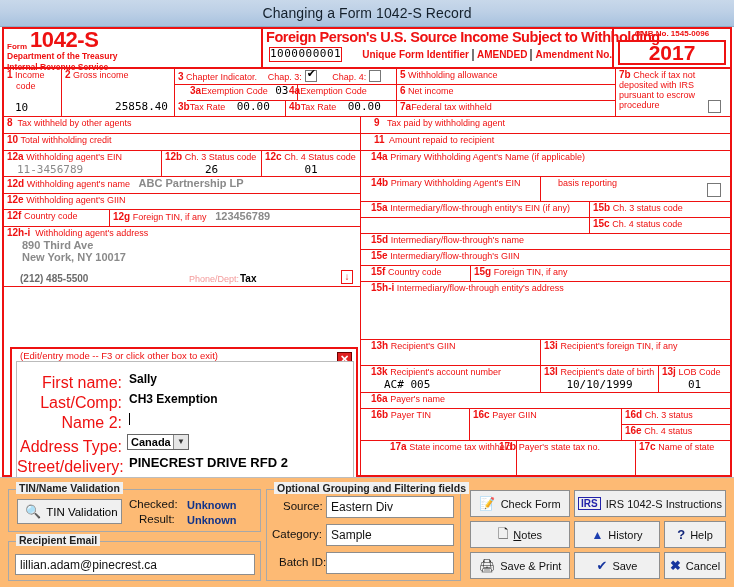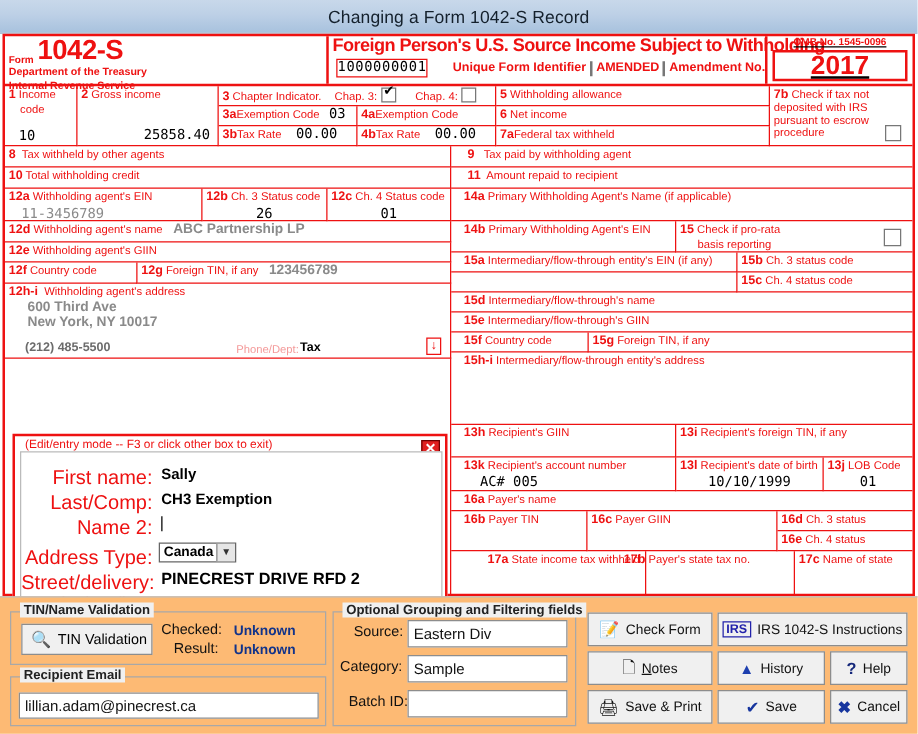--- a/index.html
+++ b/index.html
@@ -44,21 +44,21 @@
   .ufi-box { width:150px; height:15px; border:1.5px solid #ee1111; background:#fff;
              font-family:"DejaVu Sans Mono", monospace; font-size:11px; color:#000;
              text-align:center; line-height:12px; letter-spacing:.5px; margin-left:4px; }
   .ufi-lbl { font-size:10px; font-weight:bold; color:#ee1111; margin-left:20px; white-space:nowrap;}
   .cbx { width:12px; height:12px; border:1px solid #777; background:#fff; display:inline-block;
          margin:0 3px; vertical-align:-2px; position:relative;}
   .cbx.checked:after { content:"\2714"; position:absolute; left:1px; top:-3px;
                        font-size:11px; color:#000; }
 
   .hdr-right { position:absolute; left:608px; top:0; width:118px; height:38px;
-               border-left:2px solid #ee1111; text-align:center;text-decoration:underline; }
+               border-left:2px solid #ee1111; text-align:center; }
   .omb { font-size:8px; font-weight:bold; color:#ee1111; line-height:10px; }
   .yr  { font-size:21px; font-weight:bold; color:#ee1111; line-height:21px;
          border:2px solid #ee1111; margin:1px 4px 0 4px; }
 
   
   .cell { position:absolute; border-right:1.5px solid #ee1111; border-bottom:1.5px solid #ee1111;
           padding:1px 3px; overflow:hidden; }
   .cell.nr { border-right:none; }
   .lbl { font-size:9px; color:#ee1111; line-height:10.5px; white-space:nowrap; }
   .lbl b { font-size:10px; }
@@ -153,21 +153,21 @@
         <div class="val" style="margin-top:19px;text-align:right;padding-right:3px">25858.40</div>
       </div>
 
       <div class="cell" style="left:171px;top:0;width:222px;height:16px;">
         <div class="lbl"><b>3</b> <span>Chapter Indicator.</span>
           <span style="margin-left:8px">Chap. 3:</span><span class="cbx checked"></span>
           <span style="margin-left:10px">Chap. 4:</span><span class="cbx"></span>
         </div>
       </div>
 
-      <div class="cell" style="left:171px;top:16px;width:111px;height:16px;">
+      <div class="cell" style="left:183px;top:16px;width:111px;height:16px;">
         <div class="lbl"><b>3a</b><span>Exemption Code</span>
           <span class="val" style="margin-left:5px">03</span></div>
       </div>
       <div class="cell" style="left:282px;top:16px;width:111px;height:16px;">
         <div class="lbl"><b>4a</b><span>Exemption Code</span>
           <span class="val" style="margin-left:5px"></span></div>
       </div>
       <div class="cell" style="left:171px;top:32px;width:111px;height:16px;">
         <div class="lbl"><b>3b</b><span>Tax Rate</span>
           <span class="val" style="margin-left:9px">00.00</span></div>
@@ -227,38 +227,37 @@
       </div>
       <div class="cell" style="left:0;top:141px;width:106px;height:17px;">
         <div class="lbl"><b>12f</b> <span>Country code</span></div>
       </div>
       <div class="cell" style="left:106px;top:141px;width:251px;height:17px;">
         <div class="lbl"><b>12g</b> <span>Foreign TIN, if any</span>
           <span class="valg" style="margin-left:6px">123456789</span></div>
       </div>
       <div class="cell" style="left:0;top:158px;width:357px;height:60px;">
         <div class="lbl"><b>12h-i</b>&nbsp; <span>Withholding agent's address</span></div>
-        <div class="valg" style="margin-left:15px;line-height:12px">600 Third Ave</div>
+        <div class="valg" style="margin-left:15px;line-height:12px">890 Third Ave</div>
         <div class="valg" style="margin-left:15px;line-height:12px">New York, NY 10017</div>
         <div style="position:absolute;left:16px;bottom:2px;font-size:10px;color:#6b6b6b;font-weight:bold">(212) 485-5500</div>
         <div style="position:absolute;left:185px;bottom:2px;font-size:9px;color:#f49a9a">Phone/Dept:</div>
         <div style="position:absolute;left:236px;bottom:2px;font-size:10px;color:#000;font-weight:bold">Tax</div>
         <div class="arrowdown" style="right:7px;bottom:2px">↓</div>
       </div>
 
       <div class="cell" style="left:0;top:218px;width:357px;height:190px;border-bottom:none;"></div>
 
       <div class="cell nr" style="left:357px;top:82px;width:369px;height:26px;">
         <div class="lbl" style="padding-left:7px"><b>14a</b> <span>Primary Withholding Agent's Name (if applicable)</span></div>
       </div>
       <div class="cell" style="left:357px;top:108px;width:180px;height:25px;">
         <div class="lbl" style="padding-left:7px"><b>14b</b> <span>Primary Withholding Agent's EIN</span></div>
       </div>
       <div class="cell nr" style="left:537px;top:108px;width:189px;height:25px;">
-        <div class="lbl"><b>15</b> <span>Check if pro-rata</span></div>
         <div class="lbl" style="margin-left:14px">basis reporting</div>
         <span class="cbx" style="position:absolute;right:6px;top:6px;width:14px;height:14px"></span>
       </div>
       <div class="cell" style="left:357px;top:133px;width:229px;height:16px;">
         <div class="lbl" style="padding-left:7px"><b>15a</b> <span>Intermediary/flow-through entity's EIN (if any)</span></div>
       </div>
       <div class="cell nr" style="left:586px;top:133px;width:140px;height:16px;">
         <div class="lbl"><b>15b</b> <span>Ch. 3 status code</span></div>
       </div>
       <div class="cell" style="left:357px;top:149px;width:229px;height:16px;border-right-color:#ee1111"></div>

